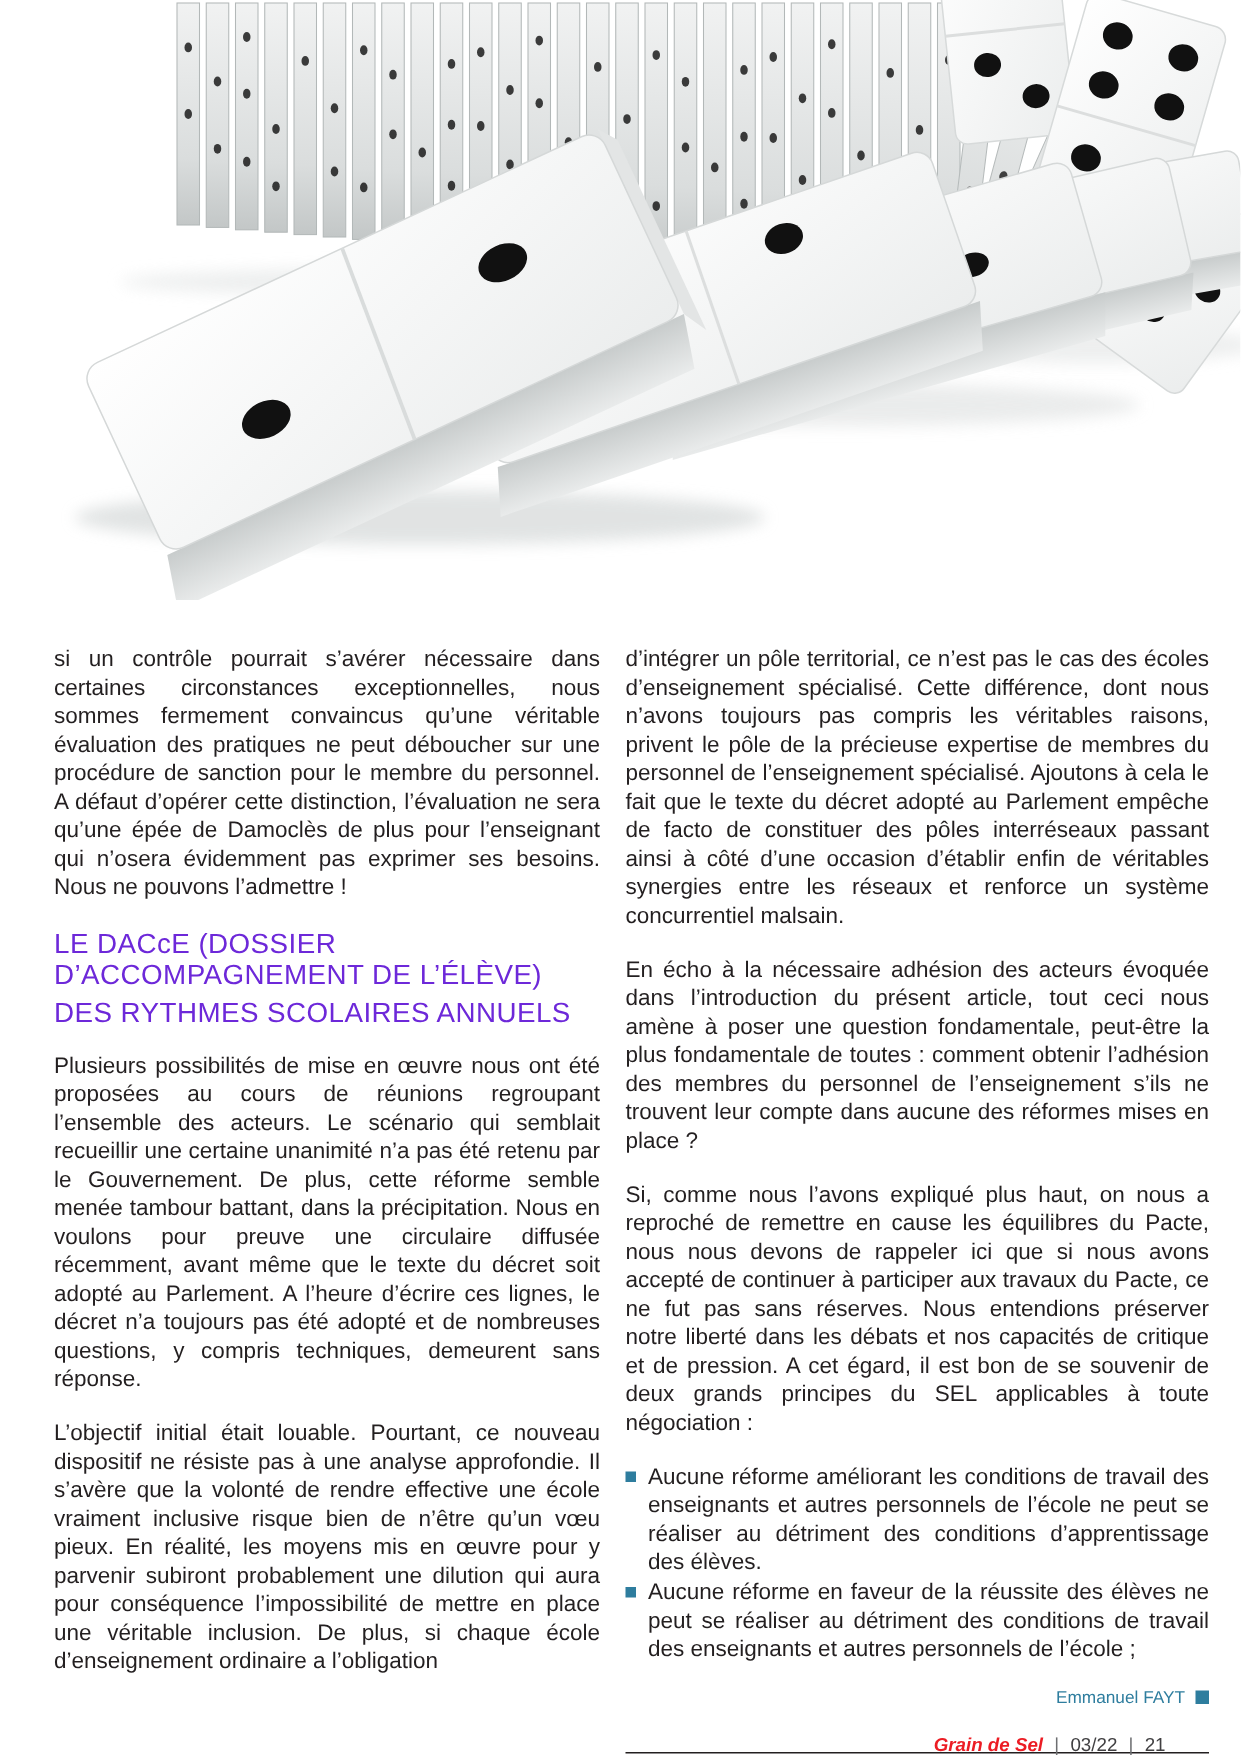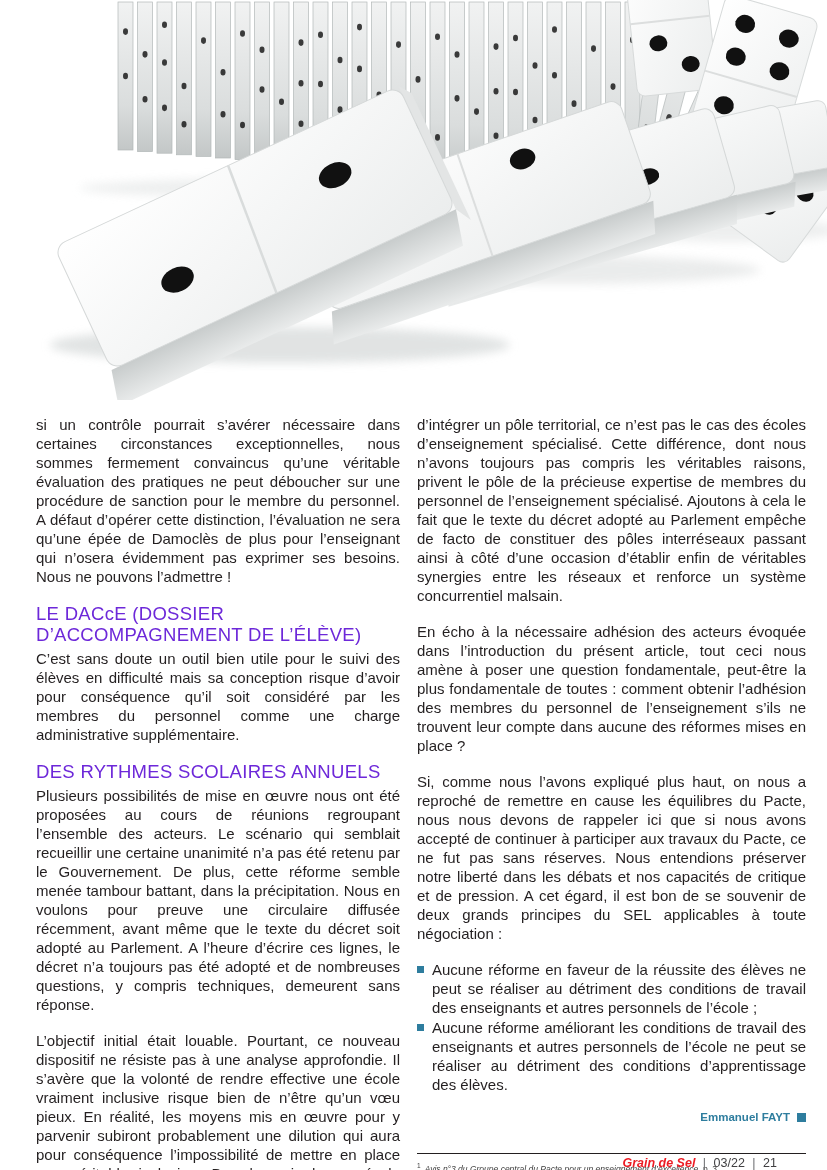--- a/index.html
+++ b/index.html
@@ -7,33 +7,33 @@
     width:827px;height:1170px;position:relative;overflow:hidden;
     font-family:"Liberation Sans","DejaVu Sans",sans-serif;
     color:#231f20;
   }
   .page{position:relative;width:827px;height:1170px;background:#fff;}
   .hero{position:absolute;top:0;left:0;width:827px;height:400px;overflow:hidden;}
   .content{position:absolute;top:414px;left:36px;display:flex;gap:17px;}
   .col{text-align:justify;font-size:15px;line-height:19px;}
   .col-left{width:364px;flex:none;}
   .col-right{width:389px;flex:none;}
-  .col p{margin:1px 0 17px 0;}
+  .col p{margin:16px 0 17px 0;}
   .sec-heading{
     color:#6d28d9;font-size:18.5px;line-height:21px;font-weight:400;
     letter-spacing:.3px;margin:1px 0 4px 0;text-align:left;
   }
   .sec-heading .hline{display:block;}
   ul.principles{list-style:none;margin:2px 0 14px 0;padding:0;}
   ul.principles li{position:relative;padding-left:15px;margin:0 0 1px 0;}
   ul.principles .sq{
     position:absolute;left:0;top:6px;width:7px;height:7px;background:#2e7d9e;
   }
   .byline{
-    text-align:right;color:#2e7d9e;font-weight:bold;font-size:11.5px;
+    text-align:right;color:#2e7d9e;font-weight:normal;font-size:11.5px;
     margin-top:14px;
   }
   .byline .endsq{
     display:inline-block;width:9px;height:9px;background:#2e7d9e;
     margin-left:7px;vertical-align:-1px;
   }
   .footnotes{
     margin-top:26px;border-top:1px solid #231f20;padding-top:5px;
     font-size:8.5px;line-height:13.5px;color:#3c3c3c;text-align:left;
   }
@@ -238,43 +238,42 @@
       </g>
     </svg>
   </div>
 
   <div class="content">
 
     <div class="col col-left">
       <p>si un contrôle pourrait s’avérer nécessaire dans certaines circonstances exceptionnelles, nous sommes fermement convaincus qu’une véritable évaluation des pratiques ne peut déboucher sur une procédure de sanction pour le membre du personnel. A défaut d’opérer cette distinction, l’évaluation ne sera qu’une épée de Damoclès de plus pour l’enseignant qui n’osera évidemment pas exprimer ses besoins. Nous ne pouvons l’admettre !</p>
 
       <h2 class="sec-heading">LE DACcE (DOSSIER D’ACCOMPAGNEMENT DE L’ÉLÈVE)</h2>
-      <p>C’est sans doute un outil bien utile pour le suivi des élèves en difficulté mais sa conception risque d’avoir pour conséquence qu’il soit considéré par les membres du personnel comme une charge administrative supplémentaire.</p>
 
       <h2 class="sec-heading">
         <span class="hline">DES RYTHMES SCOLAIRES ANNUELS</span>
       </h2>
       <p>Plusieurs possibilités de mise en œuvre nous ont été proposées au cours de réunions regroupant l’ensemble des acteurs. Le scénario qui semblait recueillir une certaine unanimité n’a pas été retenu par le Gouvernement. De plus, cette réforme semble menée tambour battant, dans la précipitation. Nous en voulons pour preuve une circulaire diffusée récemment, avant même que le texte du décret soit adopté au Parlement. A l’heure d’écrire ces lignes, le décret n’a toujours pas été adopté et de nombreuses questions, y compris techniques, demeurent sans réponse.</p>
 
       <p>L’objectif initial était louable. Pourtant, ce nouveau dispositif ne résiste pas à une analyse approfondie. Il s’avère que la volonté de rendre effective une école vraiment inclusive risque bien de n’être qu’un vœu pieux. En réalité, les moyens mis en œuvre pour y parvenir subiront probablement une dilution qui aura pour conséquence l’impossibilité de mettre en place une véritable inclusion. De plus, si chaque école d’enseignement ordinaire a l’obligation</p>
     </div>
 
     <div class="col col-right">
       <p>d’intégrer un pôle territorial, ce n’est pas le cas des écoles d’enseignement spécialisé. Cette différence, dont nous n’avons toujours pas compris les véritables raisons, privent le pôle de la précieuse expertise de membres du personnel de l’enseignement spécialisé. Ajoutons à cela le fait que le texte du décret adopté au Parlement empêche de facto de constituer des pôles interréseaux passant ainsi à côté d’une occasion d’établir enfin de véritables synergies entre les réseaux et renforce un système concurrentiel malsain.</p>
       <p>En écho à la nécessaire adhésion des acteurs évoquée dans l’introduction du présent article, tout ceci nous amène à poser une question fondamentale, peut-être la plus fondamentale de toutes : comment obtenir l’adhésion des membres du personnel de l’enseignement s’ils ne trouvent leur compte dans aucune des réformes mises en place ?</p>
       <p>Si, comme nous l’avons expliqué plus haut, on nous a reproché de remettre en cause les équilibres du Pacte, nous nous devons de rappeler ici que si nous avons accepté de continuer à participer aux travaux du Pacte, ce ne fut pas sans réserves. Nous entendions préserver notre liberté dans les débats et nos capacités de critique et de pression. A cet égard, il est bon de se souvenir de deux grands principes du SEL applicables à toute négociation :</p>
 
       <ul class="principles">
         <li>
           <span class="sq"></span>
-          <span>Aucune réforme en faveur de la réussite des élèves ne peut se réaliser au détriment des conditions de travail des enseignants et autres personnels de l’école ;</span>
+          <span>Aucune réforme améliorant les conditions de travail des enseignants et autres personnels de l’école ne peut se réaliser au détriment des conditions d’apprentissage des élèves.</span>
         </li>
         <li>
           <span class="sq"></span>
-          <span>Aucune réforme améliorant les conditions de travail des enseignants et autres personnels de l’école ne peut se réaliser au détriment des conditions d’apprentissage des élèves.</span>
+          <span>Aucune réforme en faveur de la réussite des élèves ne peut se réaliser au détriment des conditions de travail des enseignants et autres personnels de l’école ;</span>
         </li>
       </ul>
 
       <div class="byline">
         <span>Emmanuel FAYT</span><span class="endsq"></span>
       </div>
 
       <div class="footnotes">
         <div class="footnote">
           <sup>1</sup><span class="fn-title">Avis n°3 du Groupe central du Pacte pour un enseignement d’excellence</span><span>, p. 3</span>

